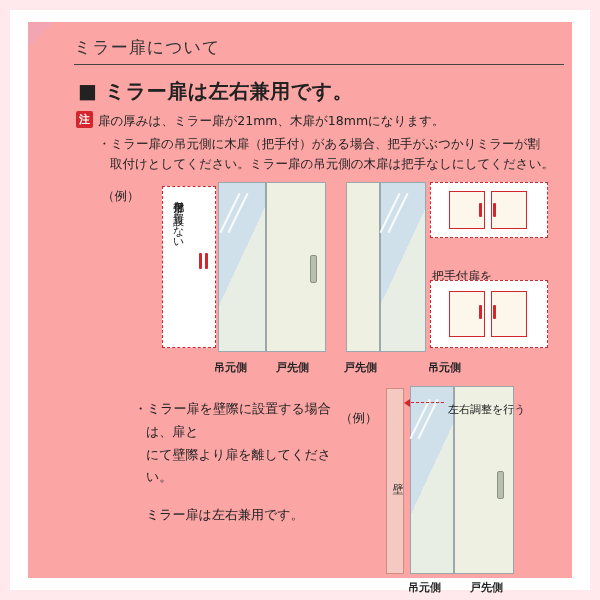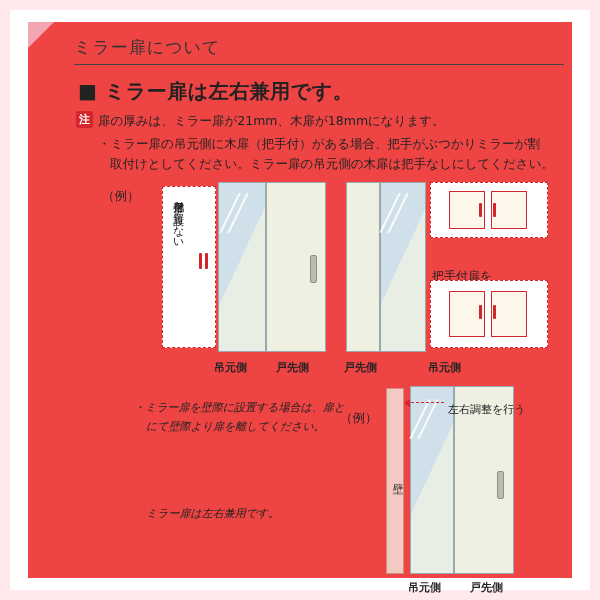--- a/index.html
+++ b/index.html
@@ -12,21 +12,21 @@
   .page{
     position:relative;
     width:600px;height:600px;
     box-sizing:border-box;
     background:#fff;
     border:10px solid #ffe9ec;
   }
   .inner{
     position:absolute;
     left:18px;top:12px;right:18px;bottom:12px;
-    background:#ef4444;
+    background:#fca5a5;
   }
   
   .corner{
     position:absolute;left:0;top:0;width:0;height:0;
     border-top:26px solid #f3a6b2;
     border-right:26px solid transparent;
   }
 
   
   .title{
@@ -112,21 +112,21 @@
   }
   .arrow-line{position:absolute;border-top:1.2px dashed #d3252b;}
   .adj-text{position:absolute;font-size:11px;color:#222;}
   .arrow-head{
     position:absolute;width:0;height:0;
     border-top:4px solid transparent;border-bottom:4px solid transparent;
     border-right:6px solid #d3252b;
   }
 
   .body-para{
-    position:absolute;font-size:11px;line-height:1.75;color:#222;font-style:italic;
+    position:absolute;font-size:13px;line-height:1.75;color:#222;
   }
   #p2{left:106px;top:376px;width:220px;}
   #p3{left:106px;top:482px;width:230px;}
   .body-para .ind{display:block;text-indent:-12px;padding-left:12px;}
 </style>
 </head>
 <body>
 
 <div class="page">
   <div class="inner">

